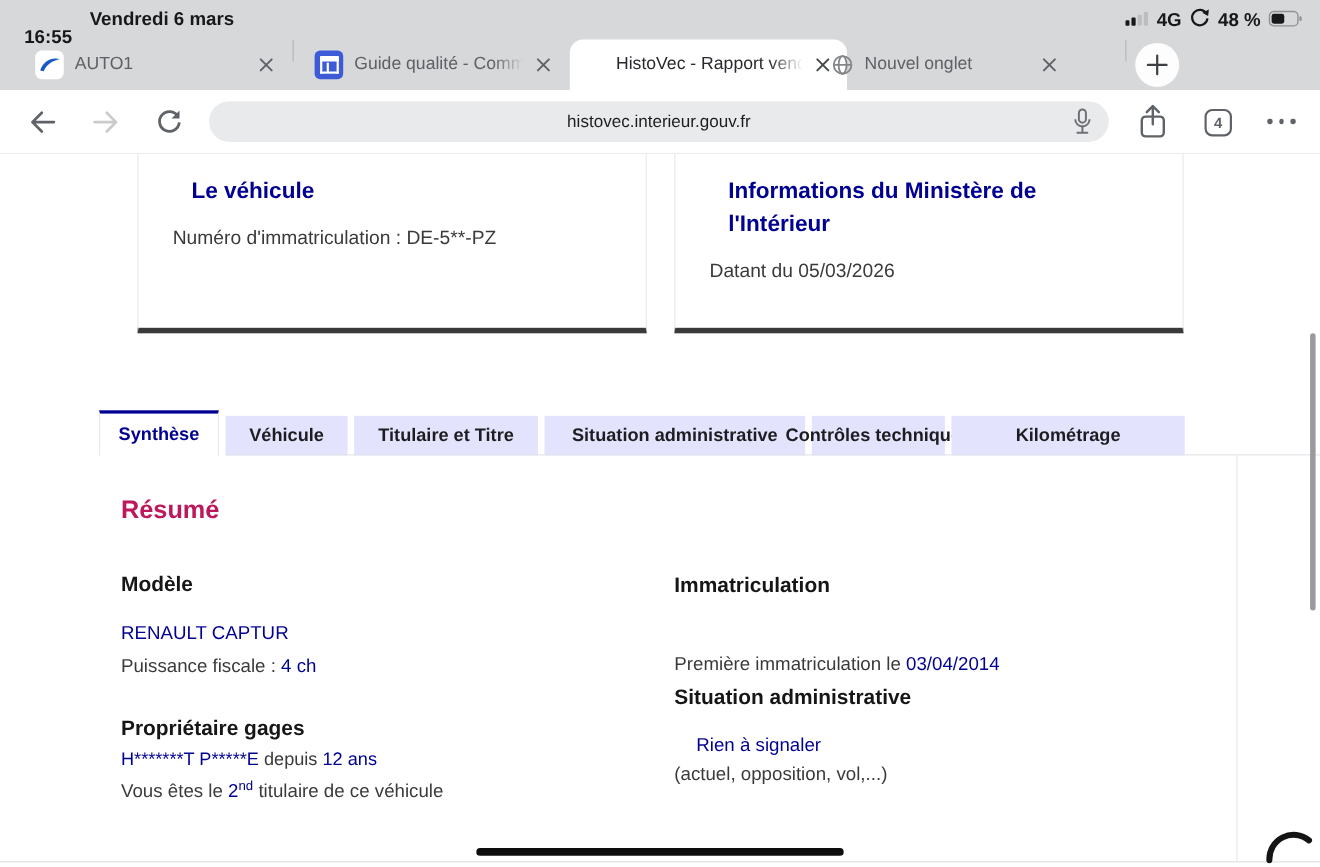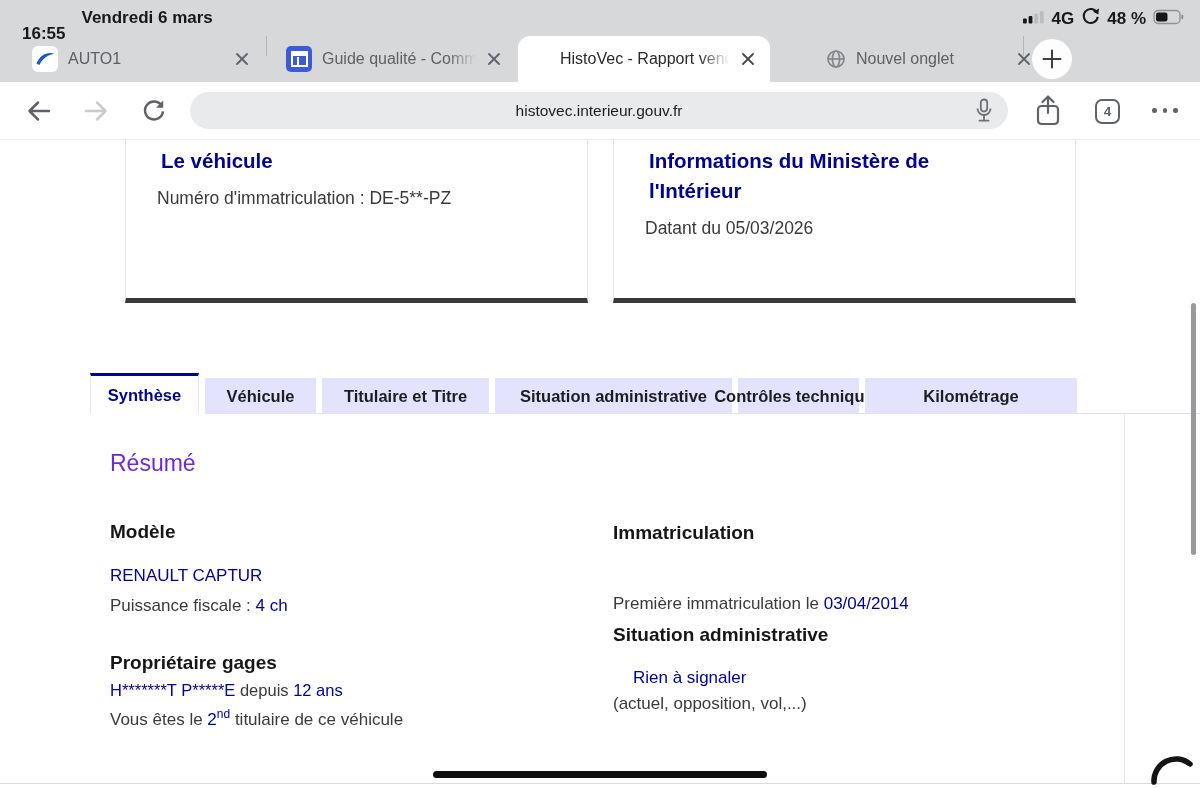--- a/index.html
+++ b/index.html
@@ -31,34 +31,34 @@
   .navbar { position:absolute; top:82px; left:0; width:1200px; height:58px; background:#fff; border-bottom:1px solid #ededee; }
   .nav-ic { position:absolute; top:50%; transform:translateY(-50%); display:flex; }
   .urlpill { position:absolute; left:190px; top:10px; width:818px; height:37px; background:#e9eaec; border-radius:19px; display:flex; align-items:center; justify-content:center; font-size:15.5px; color:#1c1d1f; }
   .mic { position:absolute; right:14px; top:5px; }
   .tabcount { position:absolute; left:1095px; top:17px; width:25px; height:25px; border:2.3px solid #5f6368; border-radius:7px; display:flex; align-items:center; justify-content:center; font-size:13.5px; font-weight:700; color:#5f6368; }
   .dots { position:absolute; left:1152px; top:26px; display:flex; gap:6px; }
   .dots i { width:4.5px; height:4.5px; border-radius:50%; background:#5f6368; }
 
   
   .info-card { position:absolute; top:140px; width:463px; height:163px; border-left:1px solid #e8e8e8; border-right:1px solid #e8e8e8; border-bottom:5px solid #3a3a3a; padding:2px 30px 0 31px; background:#fff; }
-  .info-card h3 { margin:4px; font-size:20.5px; line-height:30px; font-weight:700; color:#000091; }
+  .info-card h3 { margin:17px; font-size:20.5px; line-height:30px; font-weight:700; color:#000091; }
   .info-card p { margin:12px 0 0 0; font-size:17.5px; color:#3a3a3a; }
   .card2-title { width:330px; }
 
   .rtabs { position:absolute; left:90px; top:373px; height:41px; display:flex; gap:6px; align-items:flex-end; white-space:nowrap; }
   .rtab { height:36px; background:#e3e3fd; color:#1d1d21; font-weight:700; font-size:16.5px; display:flex; align-items:center; justify-content:center; }
   .rtab.active { height:41px; background:#fff; color:#000091; border-top:3px solid #000091; border-left:1px solid #e8e8e8; border-right:1px solid #e8e8e8;text-align:center; }
   .rtab:nth-child(1){width:109px;} .rtab:nth-child(2){width:111px;} .rtab:nth-child(3){width:167px;}
   .rtab:nth-child(4){width:237px;} .rtab:nth-child(5){width:121px;} .rtab:nth-child(6){width:212px;} .rtab:nth-child(7){width:180px;}
   .tabbar-line { position:absolute; left:205px; top:413px; width:995px; height:1px; background:#e2e2e8; }
   .panel-right-border { position:absolute; left:1124px; top:414px; width:1px; height:369px; background:#e6e6e6; }
 
   .abs { position:absolute; }
-  .h1 { font-size:23px; font-weight:400; color:#6d28d9; }
+  .h1 { font-size:23px; font-weight:700; color:#be185d; }
   .h2 { font-size:19px; font-weight:700; color:#161616; }
   .txt { font-size:17px; color:#3a3a3a; }
   .blue { color:#000091; }
   sup.ord { font-size:12px; color:#000091; }
 
   .scroll-thumb { position:absolute; left:1191px; top:303px; width:5px; height:252px; background:#9a9a9e; border-radius:3px; }
   .home-indicator { position:absolute; left:433px; top:771px; width:334px; height:7px; border-radius:4px; background:#0d0d0d; }
   .bottom-hairline { position:absolute; left:0; top:783px; width:1200px; height:1px; background:#dcdcdc; }
   .spinner { position:absolute; left:1146px; top:752px; }
 </style>
@@ -138,21 +138,21 @@
           <i style="background:#e1000f;"></i>
       </span>
       <span class="title">HistoVec - Rapport vend</span>
       <span class="closex">
         <svg width="16" height="16" viewBox="0 0 16 16">
             <path d="M3 3 L13 13 M13 3 L3 13" stroke="#45484b" stroke-width="1.8" stroke-linecap="round"></path>
           </svg>
       </span>
     </div>
 
-    <div class="btab" style="left:812px; width:234px; top:36px;justify-content:flex-end;">
+    <div class="btab" style="left:742px; width:234px; top:36px;justify-content:flex-end;">
       <span class="fav">
         <svg width="20" height="20" viewBox="0 0 20 20">
           <circle cx="10" cy="10" r="8" fill="none" stroke="#84878a" stroke-width="1.7"></circle>
           <ellipse cx="10" cy="10" rx="3.6" ry="8" fill="none" stroke="#84878a" stroke-width="1.7"></ellipse>
           <path d="M2 10 H18" stroke="#84878a" stroke-width="1.7"></path>
         </svg>
       </span>
       <span class="title">Nouvel onglet</span>
       <span class="closex">
         <svg width="16" height="16" viewBox="0 0 16 16">

